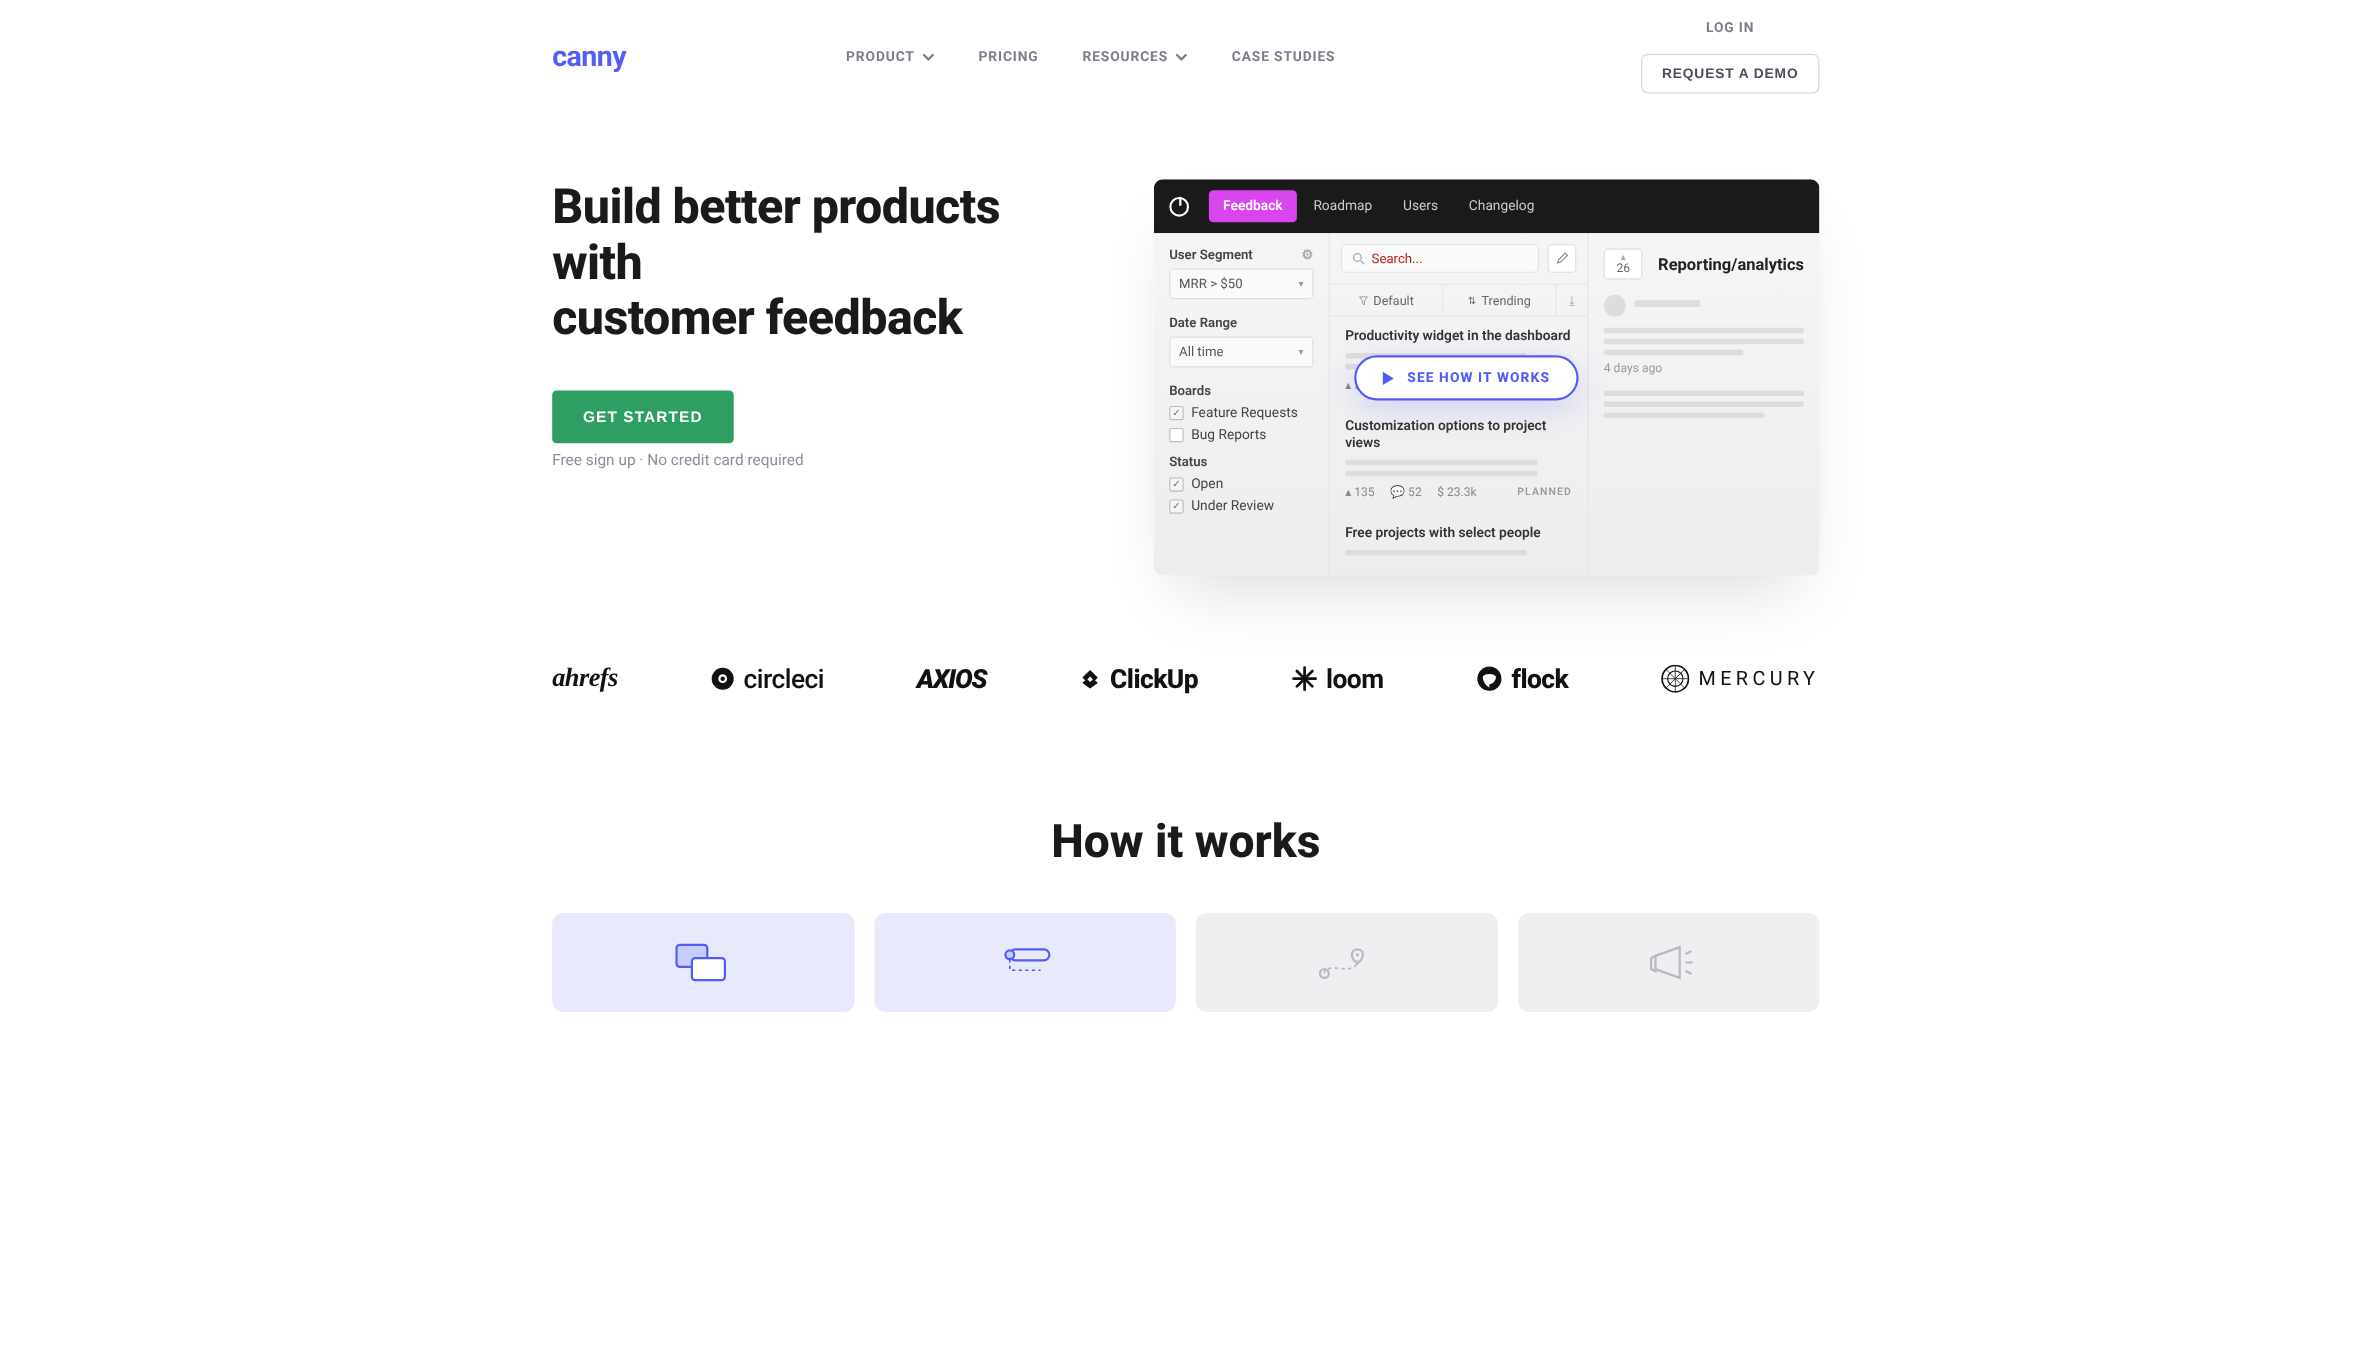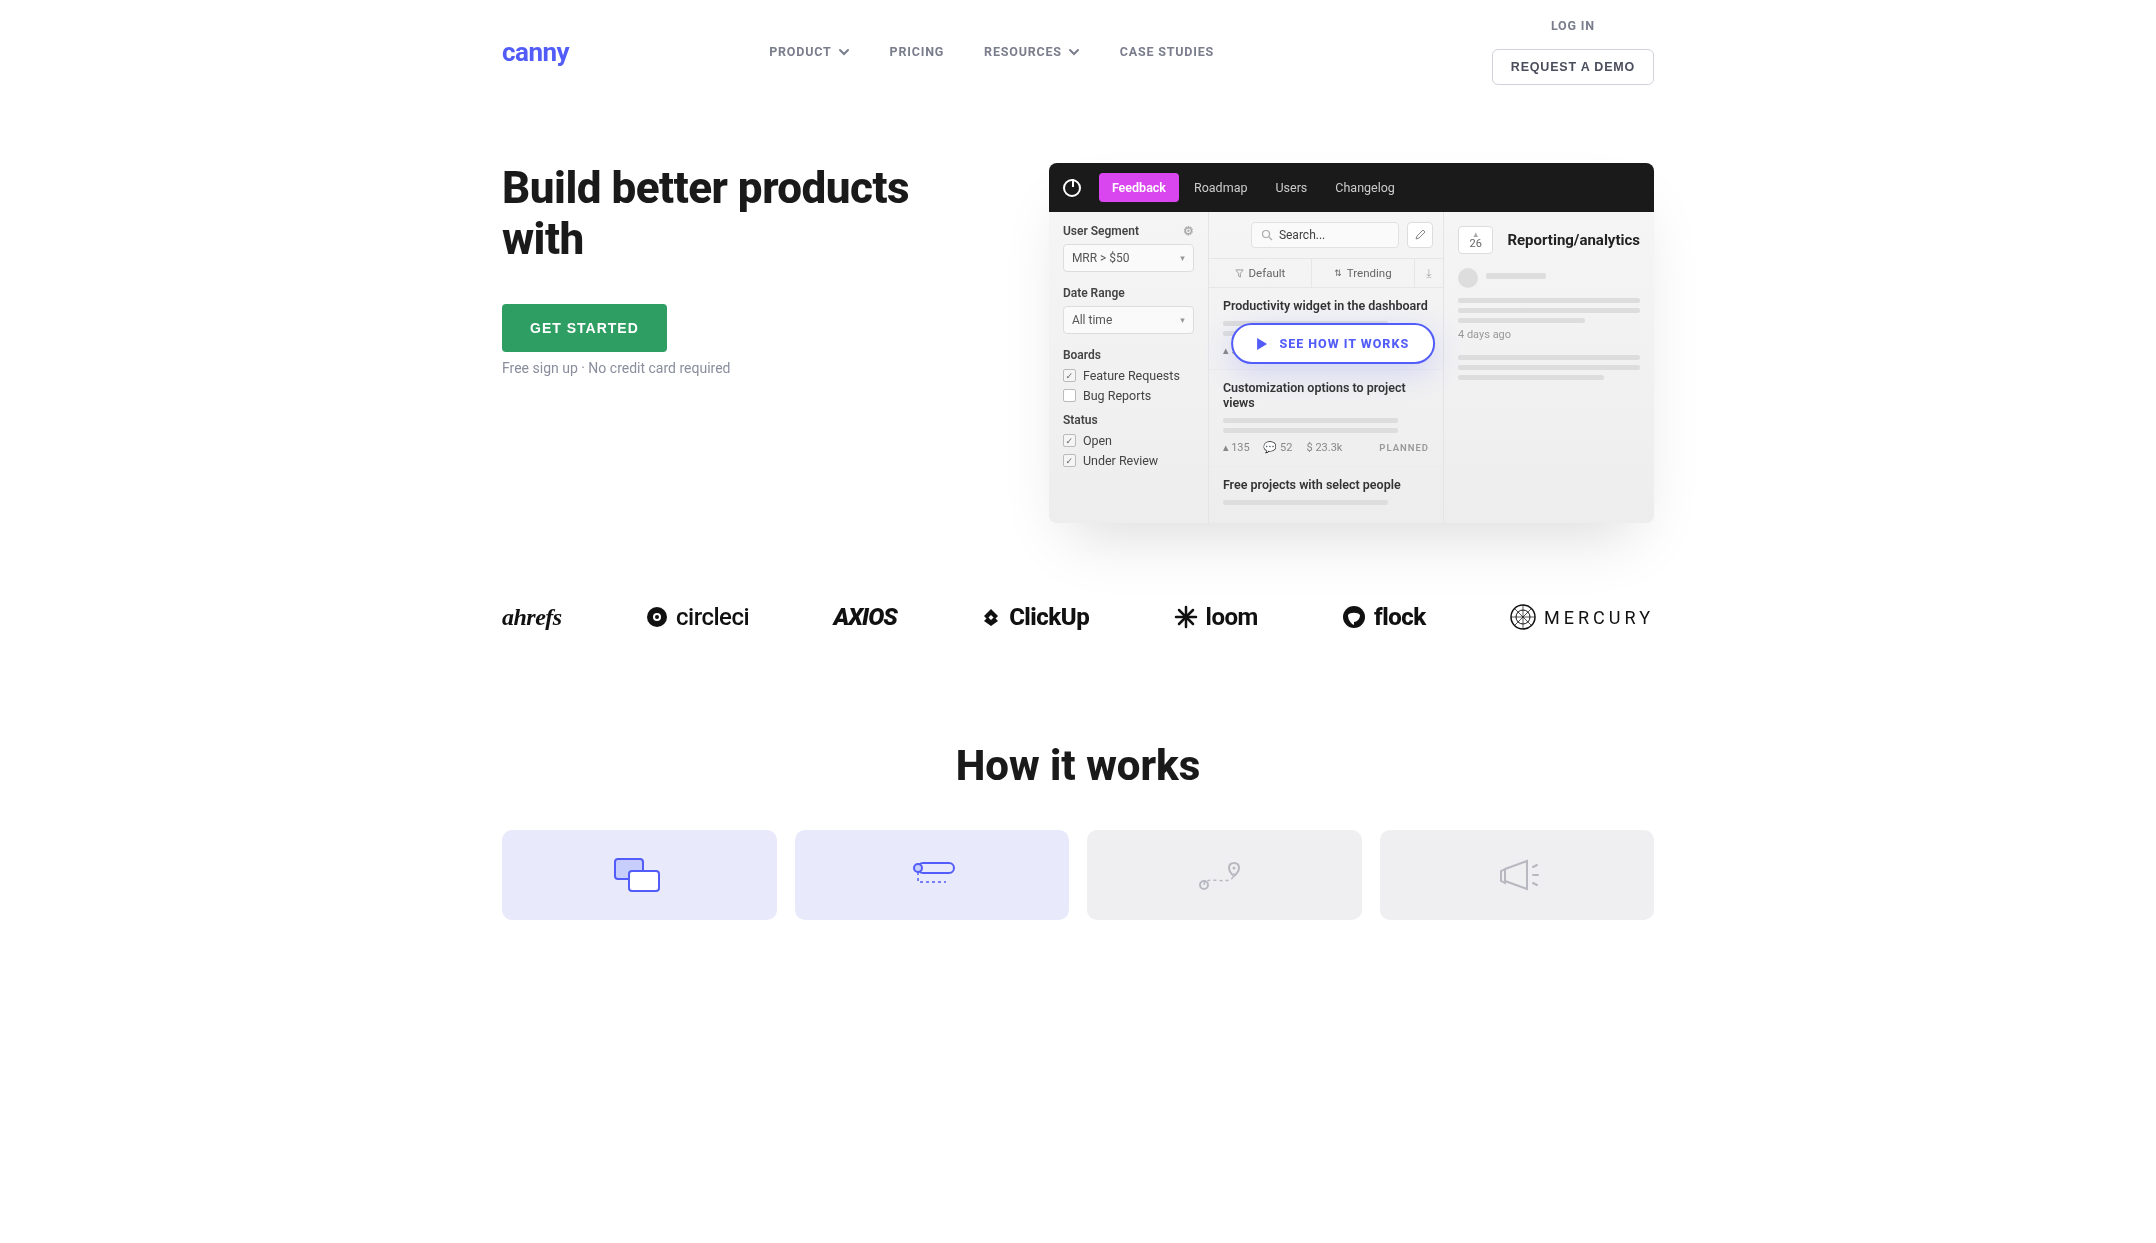--- a/index.html
+++ b/index.html
@@ -36,21 +36,21 @@
 .mock-side { width: 160px; padding: 12px 14px; font-size: 12px; color: #555; border-right: 1px solid #e4e4e6; }
 .side-head { display: flex; justify-content: space-between; align-items: center; font-weight: 600; font-size: 12px; margin-bottom: 6px; color: #444; }
 .side-sel { border: 1px solid #ddd; border-radius: 4px; padding: 6px 8px; background: #fafafa; display: flex; justify-content: space-between; align-items: center; font-size: 12px; margin-bottom: 14px; cursor: pointer; }
 .side-label { font-weight: 600; font-size: 12px; margin-bottom: 6px; color: #444; }
 .side-check { display: flex; align-items: center; gap: 7px; font-size: 12.5px; margin-bottom: 5px; color: #444; }
 .cb { width: 13px; height: 13px; border: 1px solid #bbb; border-radius: 2px; display: inline-flex; align-items: center; justify-content: center; font-size: 9px; color: #666; background: #fff; }
 .cb.checked { background: #f5f5f5; }
 
 .mock-main { flex: 1; border-right: 1px solid #e4e4e6; position: relative; }
 .main-top { display: flex; gap: 8px; padding: 10px; border-bottom: 1px solid #e6e6e8; align-items: center; }
-.search-box { flex: 1; background: #fafafa; border: 1px solid #e2e2e4; border-radius: 4px; padding: 5px 9px; display: flex; align-items: center; gap: 6px; color: #404040; font-size: 12px; margin-left: 32px; }
+.search-box { flex: 1; background: #fafafa; border: 1px solid #e2e2e4; border-radius: 4px; padding: 5px 9px; display: flex; align-items: center; gap: 6px; color: #b91c1c; font-size: 12px; }
 .pencil-box { width: 26px; height: 26px; border: 1px solid #ddd; border-radius: 4px; display: flex; align-items: center; justify-content: center; cursor: pointer; background: #fff; }
 .filter-row { display: flex; border-bottom: 1px solid #e6e6e8; font-size: 11.5px; color: #666; }
 .filter-cell { flex: 1; display: flex; align-items: center; justify-content: center; gap: 5px; padding: 7px 0; }
 .filter-cell:not(:last-child) { border-right: 1px solid #e6e6e8; }
 .filter-cell.dl { flex: 0 0 28px; }
 
 .post { padding: 10px 14px 12px; border-bottom: 1px solid #ececee; position: relative; }
 .post-title { font-size: 12.5px; font-weight: 600; color: #333; margin-bottom: 8px; }
 .skel { height: 5px; background: #ddd; border-radius: 2px; margin-bottom: 5px; }
 .post-meta { display: flex; gap: 14px; align-items: center; font-size: 11px; color: #888; margin-top: 8px; }
@@ -112,20 +112,21 @@
     <div class="nav-item">LOG IN</div>
     <button class="btn-outline">REQUEST A DEMO</button>
   </div>
 </nav>
 
 <section class="hero">
   <div class="hero-left">
     <h1 class="hero-title">
       <span>Build better products</span><br>
       <span>with</span><br>
+      <span>customer feedback</span>
     </h1>
     <button class="btn-primary">GET STARTED</button>
     <p class="hero-note">Free sign up · No credit card required</p>
   </div>
 
   <div class="hero-right">
     <div class="mock">
       <div class="mock-top">
         <div class="mock-logo"></div>
         <div class="mock-tabs">

